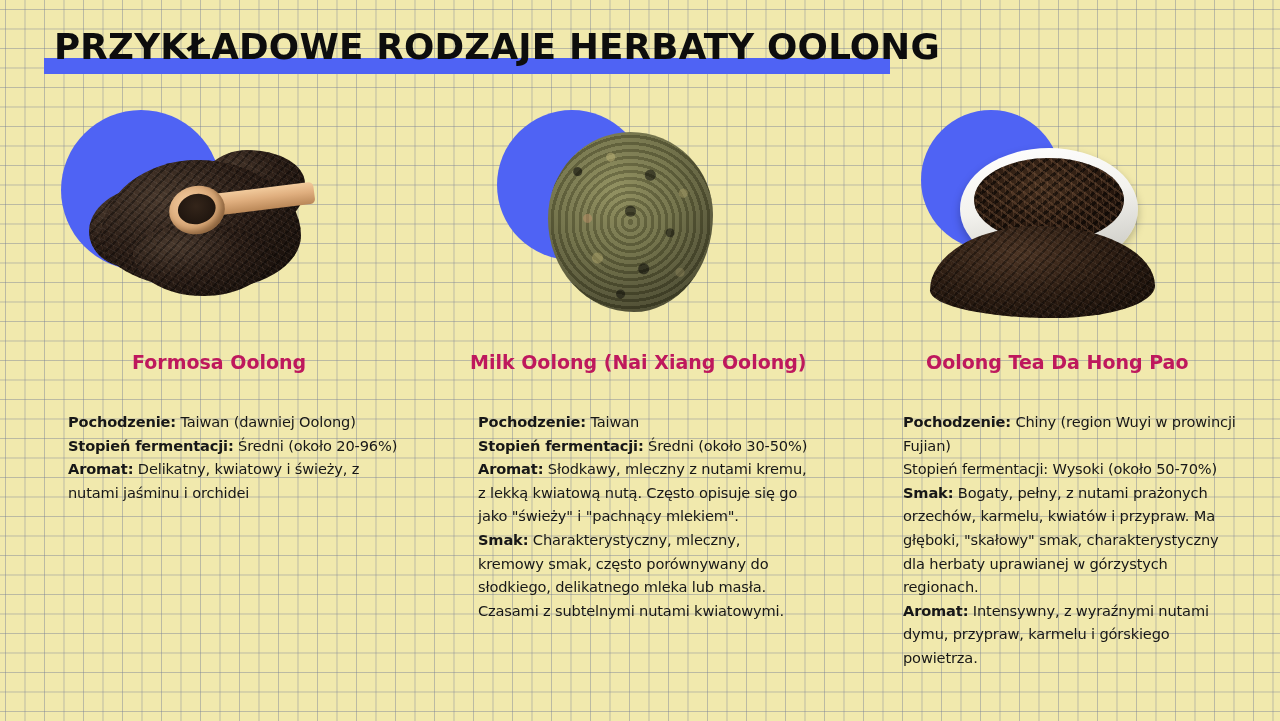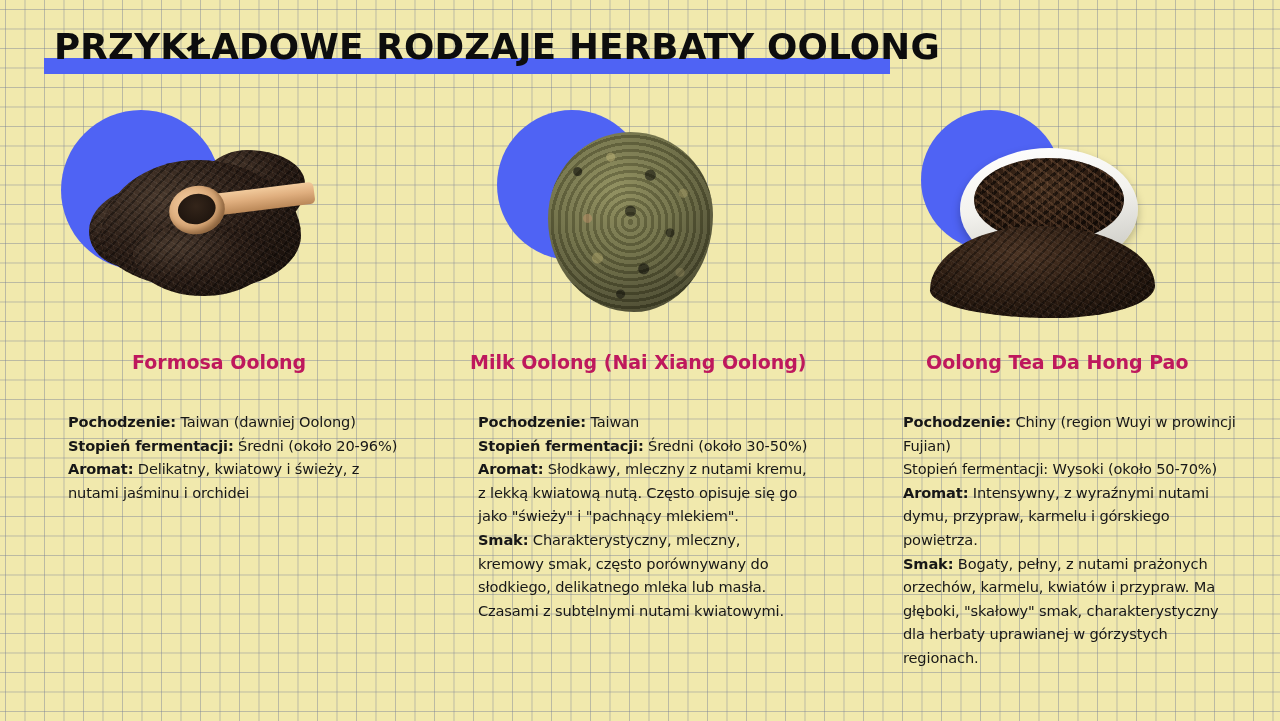--- a/index.html
+++ b/index.html
@@ -339,21 +339,21 @@
     <div class="caption" id="caption-2">Oolong Tea Da Hong Pao</div>
 
     <div class="body-text" id="text-2">
       <p>
         <span class="lbl">Pochodzenie:</span><span> Chiny (region Wuyi w prowincji Fujian)</span>
       </p>
       <p>
         <span class="lbl-plain">Stopień fermentacji:</span><span> Wysoki (około 50-70%)</span>
       </p>
       <p>
+        <span class="lbl">Smak:</span><span> Bogaty, pełny, z nutami prażonych orzechów, karmelu, kwiatów i przypraw. Ma głęboki, "skałowy" smak, charakterystyczny dla herbaty uprawianej w górzystych regionach.</span>
+      </p>
+      <p>
         <span class="lbl">Aromat:</span><span> Intensywny, z wyraźnymi nutami dymu, przypraw, karmelu i górskiego powietrza.</span>
       </p>
-      <p>
-        <span class="lbl">Smak:</span><span> Bogaty, pełny, z nutami prażonych orzechów, karmelu, kwiatów i przypraw. Ma głęboki, "skałowy" smak, charakterystyczny dla herbaty uprawianej w górzystych regionach.</span>
-      </p>
     </div>
   </div>
 
 </div>
 
 </body></html>

